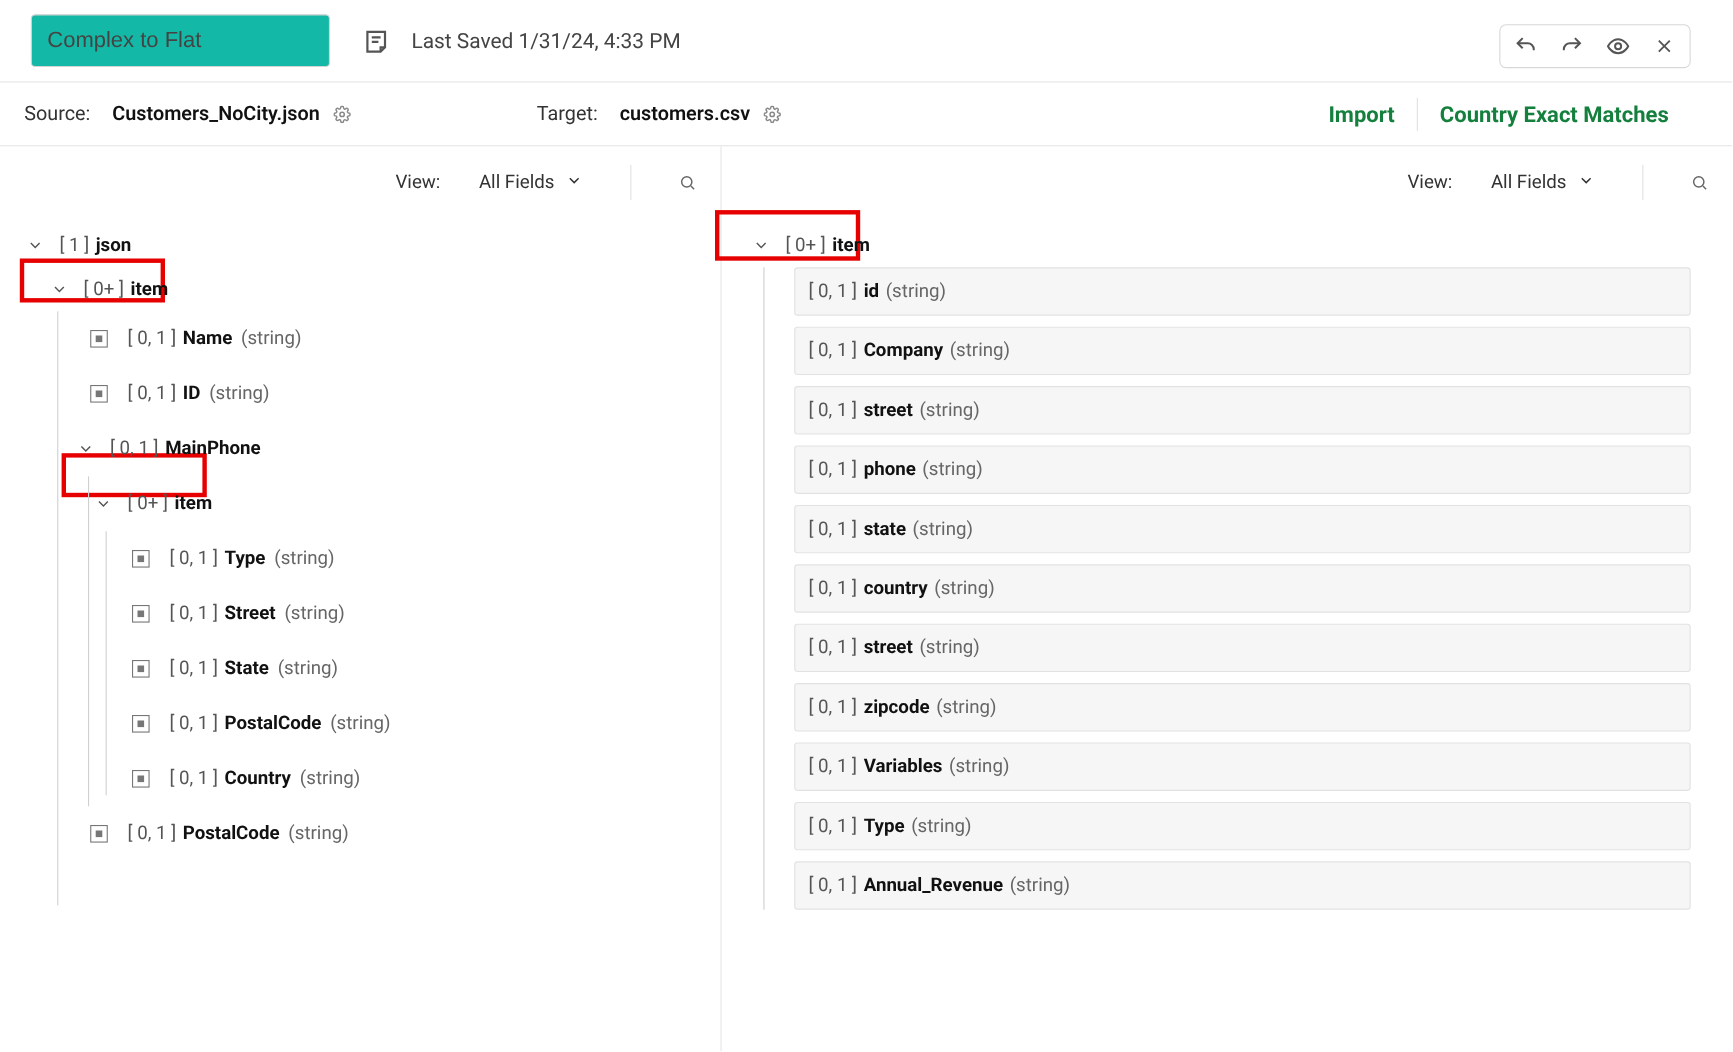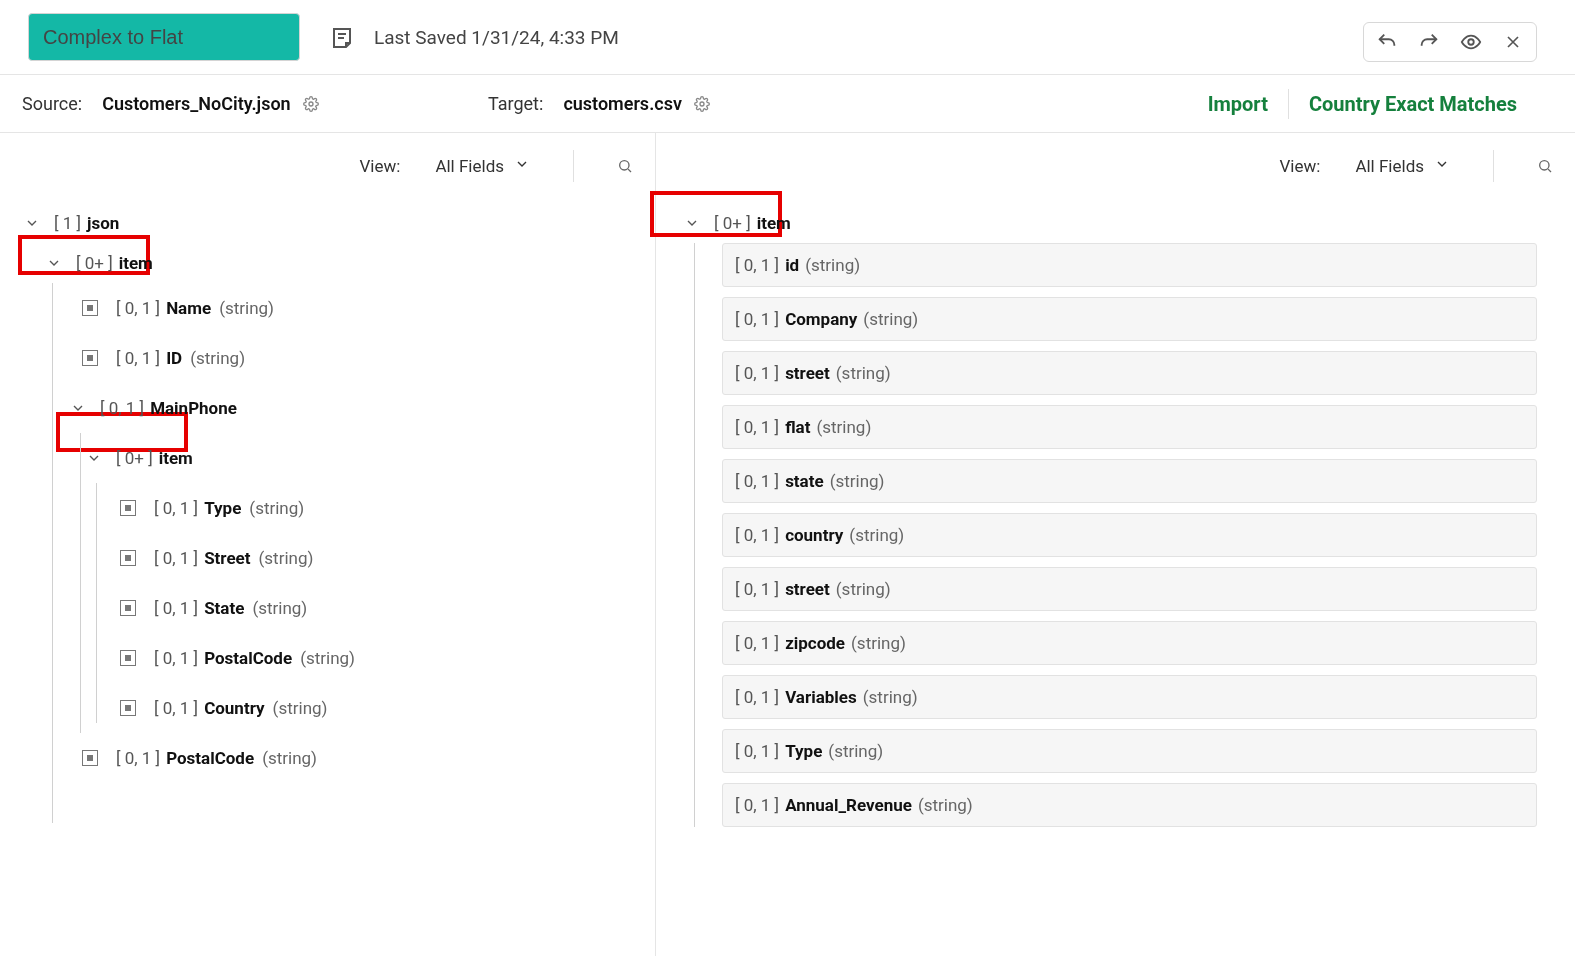--- a/index.html
+++ b/index.html
@@ -419,21 +419,21 @@
                 <span class="name">Company</span>
                 <span class="typ">(string)</span>
               </div>
               <div class="trow">
                 <span class="card">[ 0, 1 ]</span>
                 <span class="name">street</span>
                 <span class="typ">(string)</span>
               </div>
               <div class="trow">
                 <span class="card">[ 0, 1 ]</span>
-                <span class="name">flat</span>
+                <span class="name">phone</span>
                 <span class="typ">(string)</span>
               </div>
               <div class="trow">
                 <span class="card">[ 0, 1 ]</span>
                 <span class="name">state</span>
                 <span class="typ">(string)</span>
               </div>
               <div class="trow">
                 <span class="card">[ 0, 1 ]</span>
                 <span class="name">country</span>

